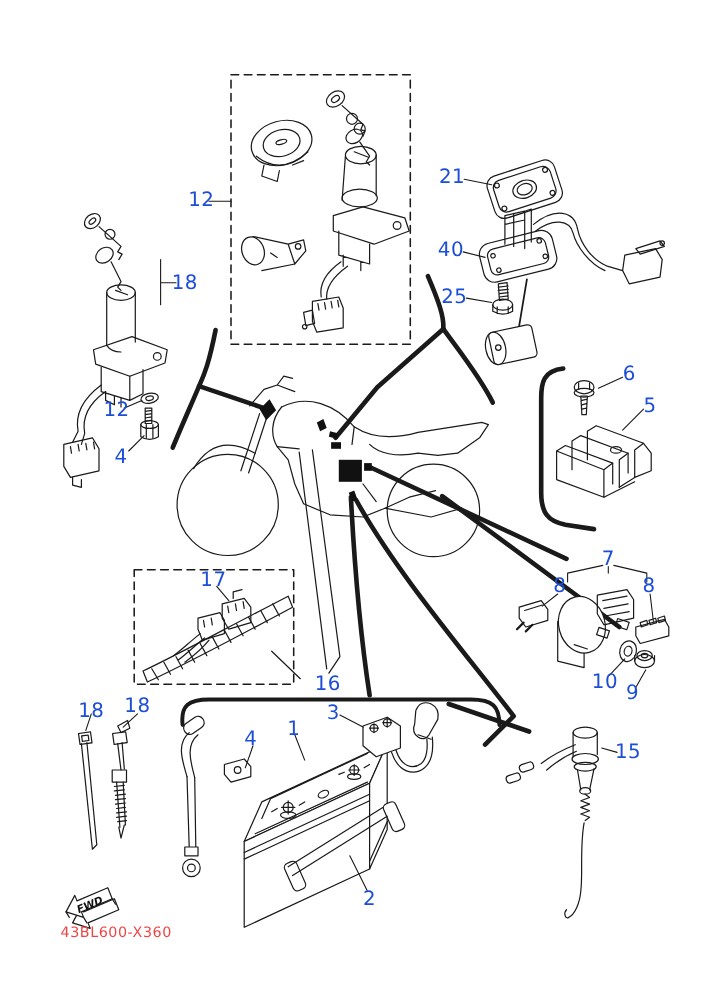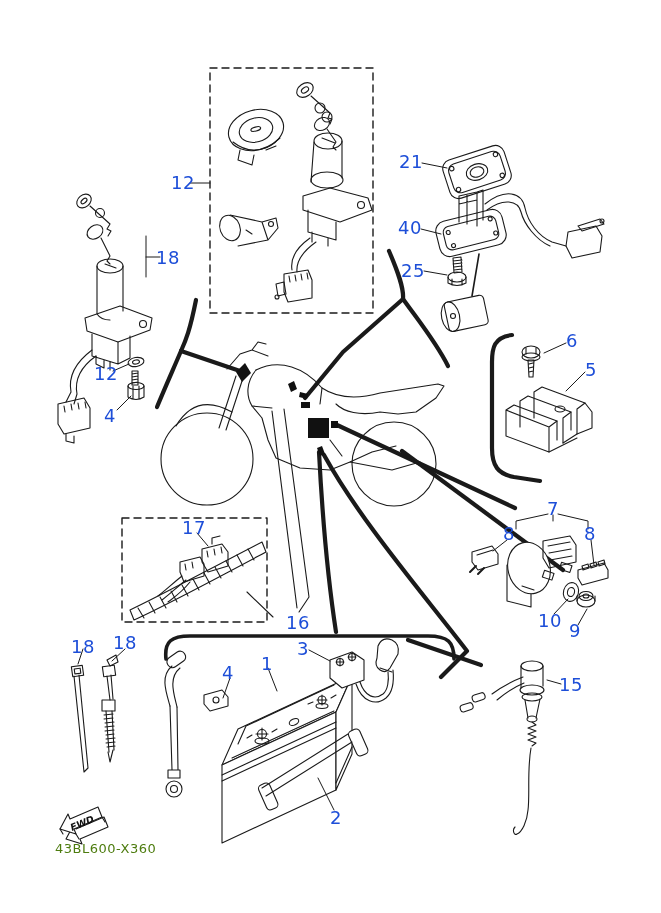--- a/index.html
+++ b/index.html
@@ -1,21 +1,21 @@
 <!DOCTYPE html>
 <html><head>
 <meta charset="utf-8">
 <style>
   html,body{margin:0;padding:0;background:#ffffff;}
   #stage{position:relative;width:661px;height:913px;background:#ffffff;overflow:hidden;
          font-family:"DejaVu Sans","Liberation Sans",sans-serif;}
   #art{position:absolute;left:0;top:0;}
   .lbl{position:absolute;transform:translate(-50%,-50%);font-size:18px;color:#1d4ed8;
        letter-spacing:0.5px;white-space:nowrap;}
-  .code{position:absolute;font-size:13px;color:#4d7c0f;letter-spacing:0.5px;}
+  .code{position:absolute;font-size:13px;color:#ef4444;letter-spacing:0.5px;}
   .fwd{position:absolute;font-size:9.5px;font-weight:bold;font-style:italic;color:#111;
        transform:translate(-50%,-50%) rotate(-23deg);}
 </style>
 </head>
 <body>
 
 <div id="stage">
 
 <svg id="art" width="661" height="913" viewBox="0 0 661 913" fill="none" stroke="#1a1a1a" stroke-width="1.1" stroke-linecap="round" stroke-linejoin="round">
 

